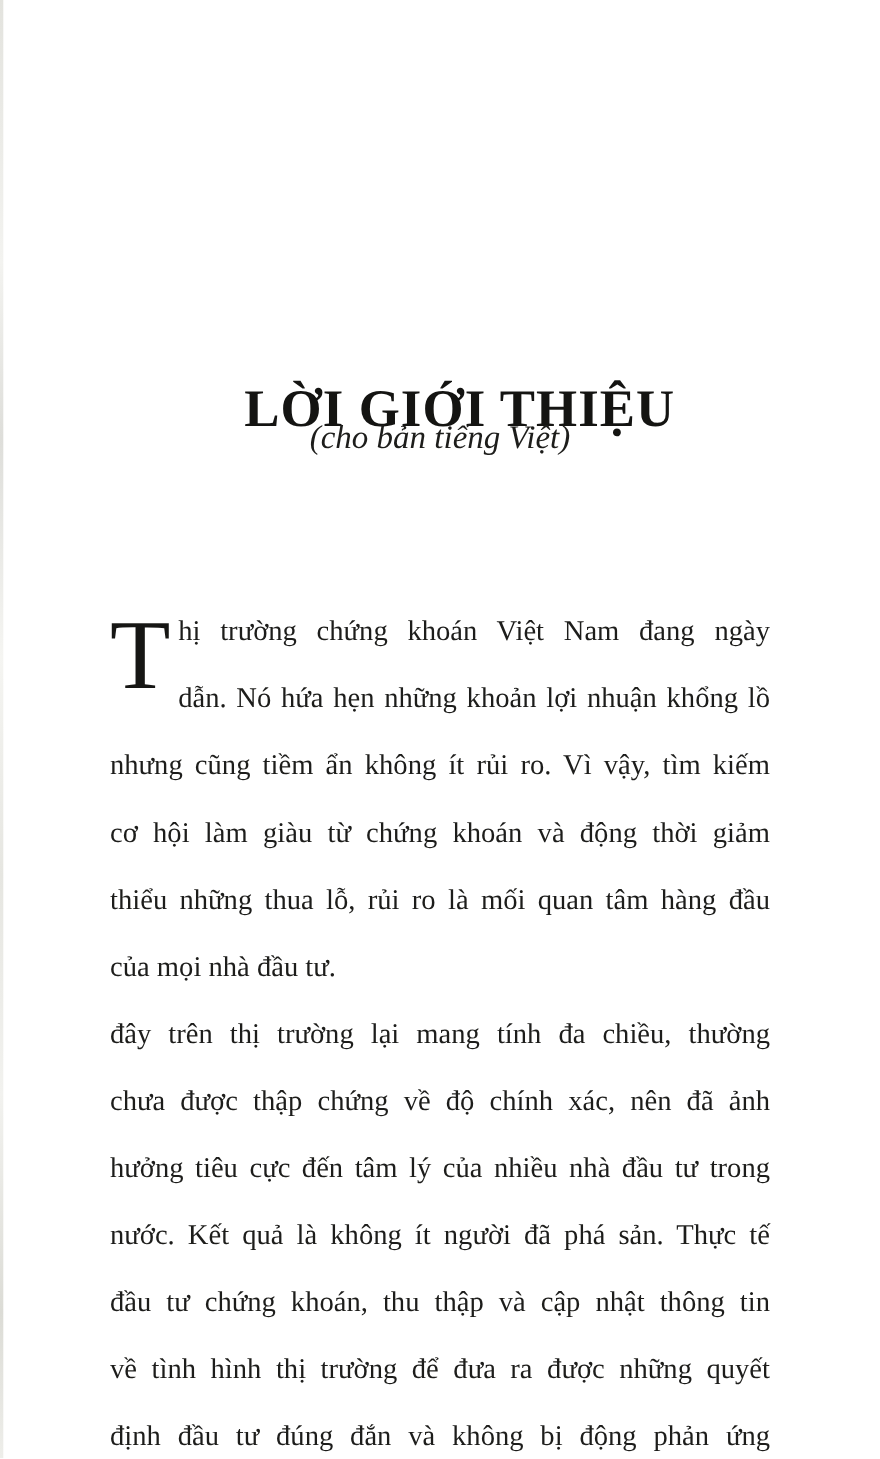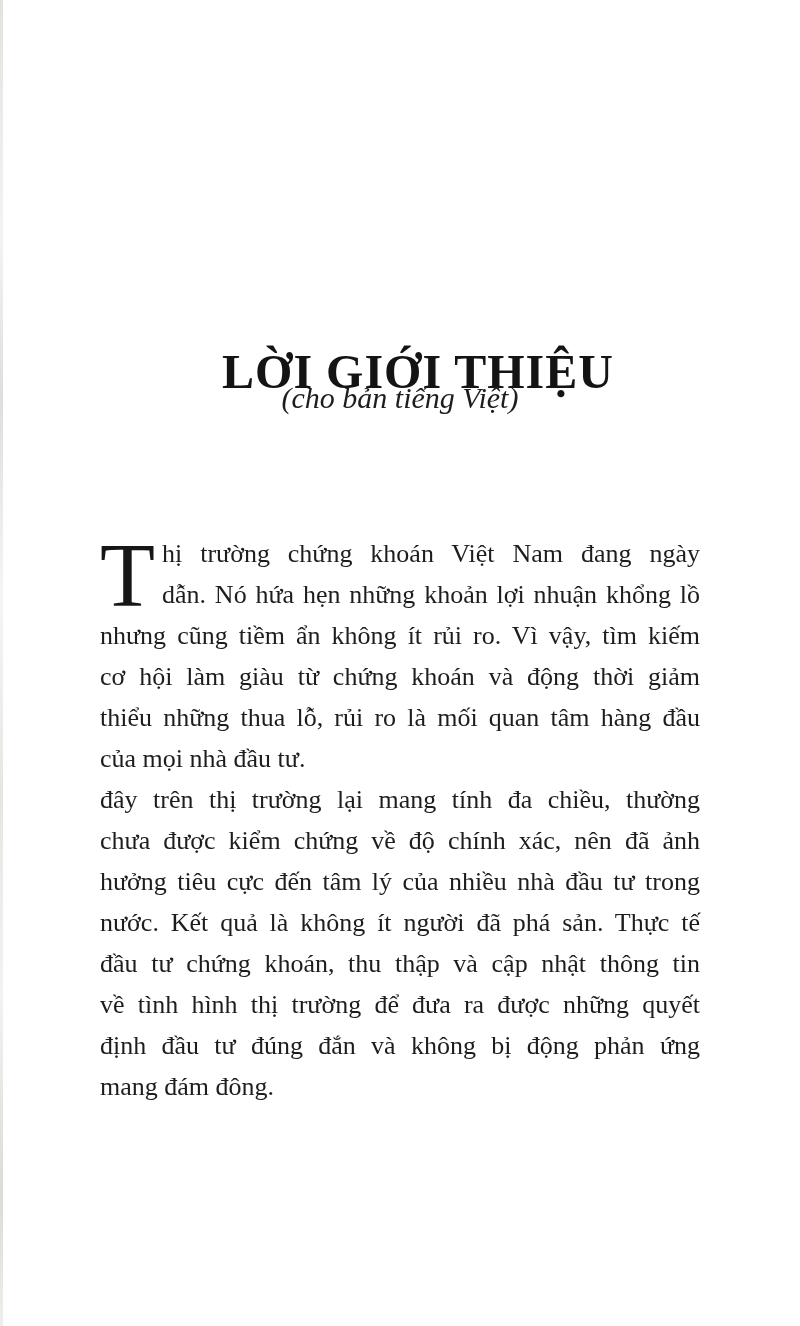--- a/index.html
+++ b/index.html
@@ -70,20 +70,21 @@
     color: #161614;
     text-align: left;
     overflow: visible;
   }
   .line {
     font-size: 26px;
     line-height: 41px;
     text-align: justify;
     text-align-last: justify;
     color: #1d1d1b;
+    margin-top: 20px;
   }
   .line.para-end {
     text-align-last: left;
   }
   .line.indented {
     padding-left: 57px;
   }
 </style>
 </head>
 <body>
@@ -103,21 +104,21 @@
       <div class="line">hị trường chứng khoán Việt Nam đang ngày</div>
       <div class="line">dẫn. Nó hứa hẹn những khoản lợi nhuận khổng lồ</div>
       <div class="line">nhưng cũng tiềm ẩn không ít rủi ro. Vì vậy, tìm kiếm</div>
       <div class="line">cơ hội làm giàu từ chứng khoán và động thời giảm</div>
       <div class="line">thiểu những thua lỗ, rủi ro là mối quan tâm hàng đầu</div>
       <div class="line para-end">của mọi nhà đầu tư.</div>
     </div>
 
     <div class="paragraph">
       <div class="line">đây trên thị trường lại mang tính đa chiều, thường</div>
-      <div class="line">chưa được kiểm chứng về độ chính xác, nên đã ảnh</div>
+      <div class="line">chưa được thập chứng về độ chính xác, nên đã ảnh</div>
       <div class="line">hưởng tiêu cực đến tâm lý của nhiều nhà đầu tư trong</div>
       <div class="line">nước. Kết quả là không ít người đã phá sản. Thực tế</div>
       <div class="line">đầu tư chứng khoán, thu thập và cập nhật thông tin</div>
       <div class="line">về tình hình thị trường để đưa ra được những quyết</div>
       <div class="line">định đầu tư đúng đắn và không bị động phản ứng</div>
       <div class="line para-end">mang đám đông.</div>
     </div>
 
   </div>
 

